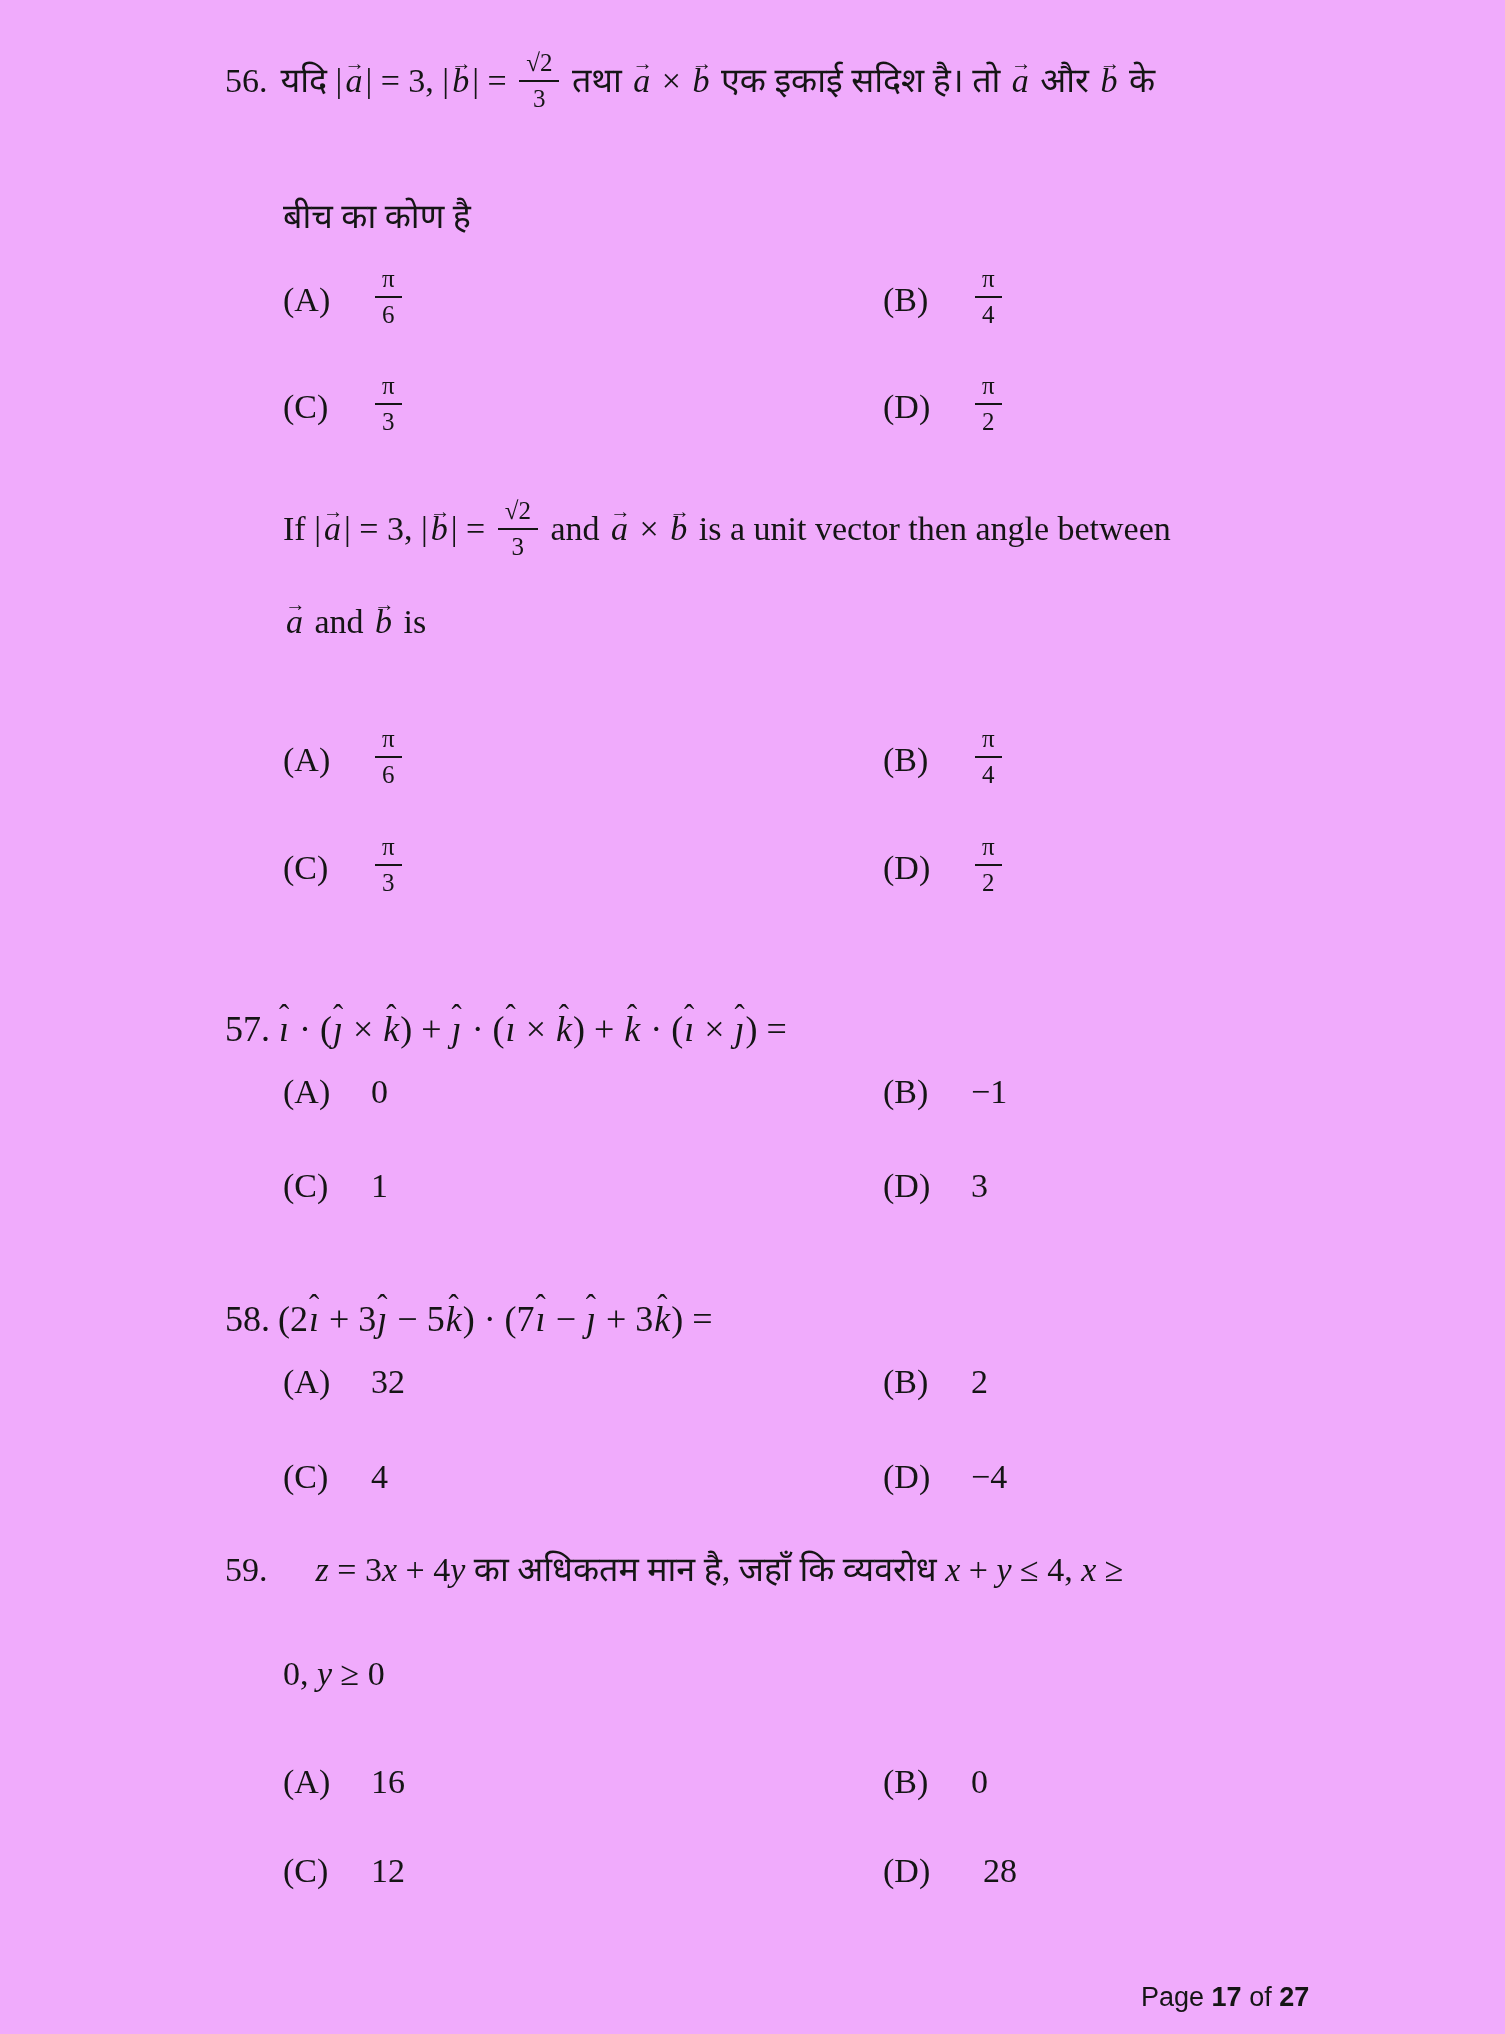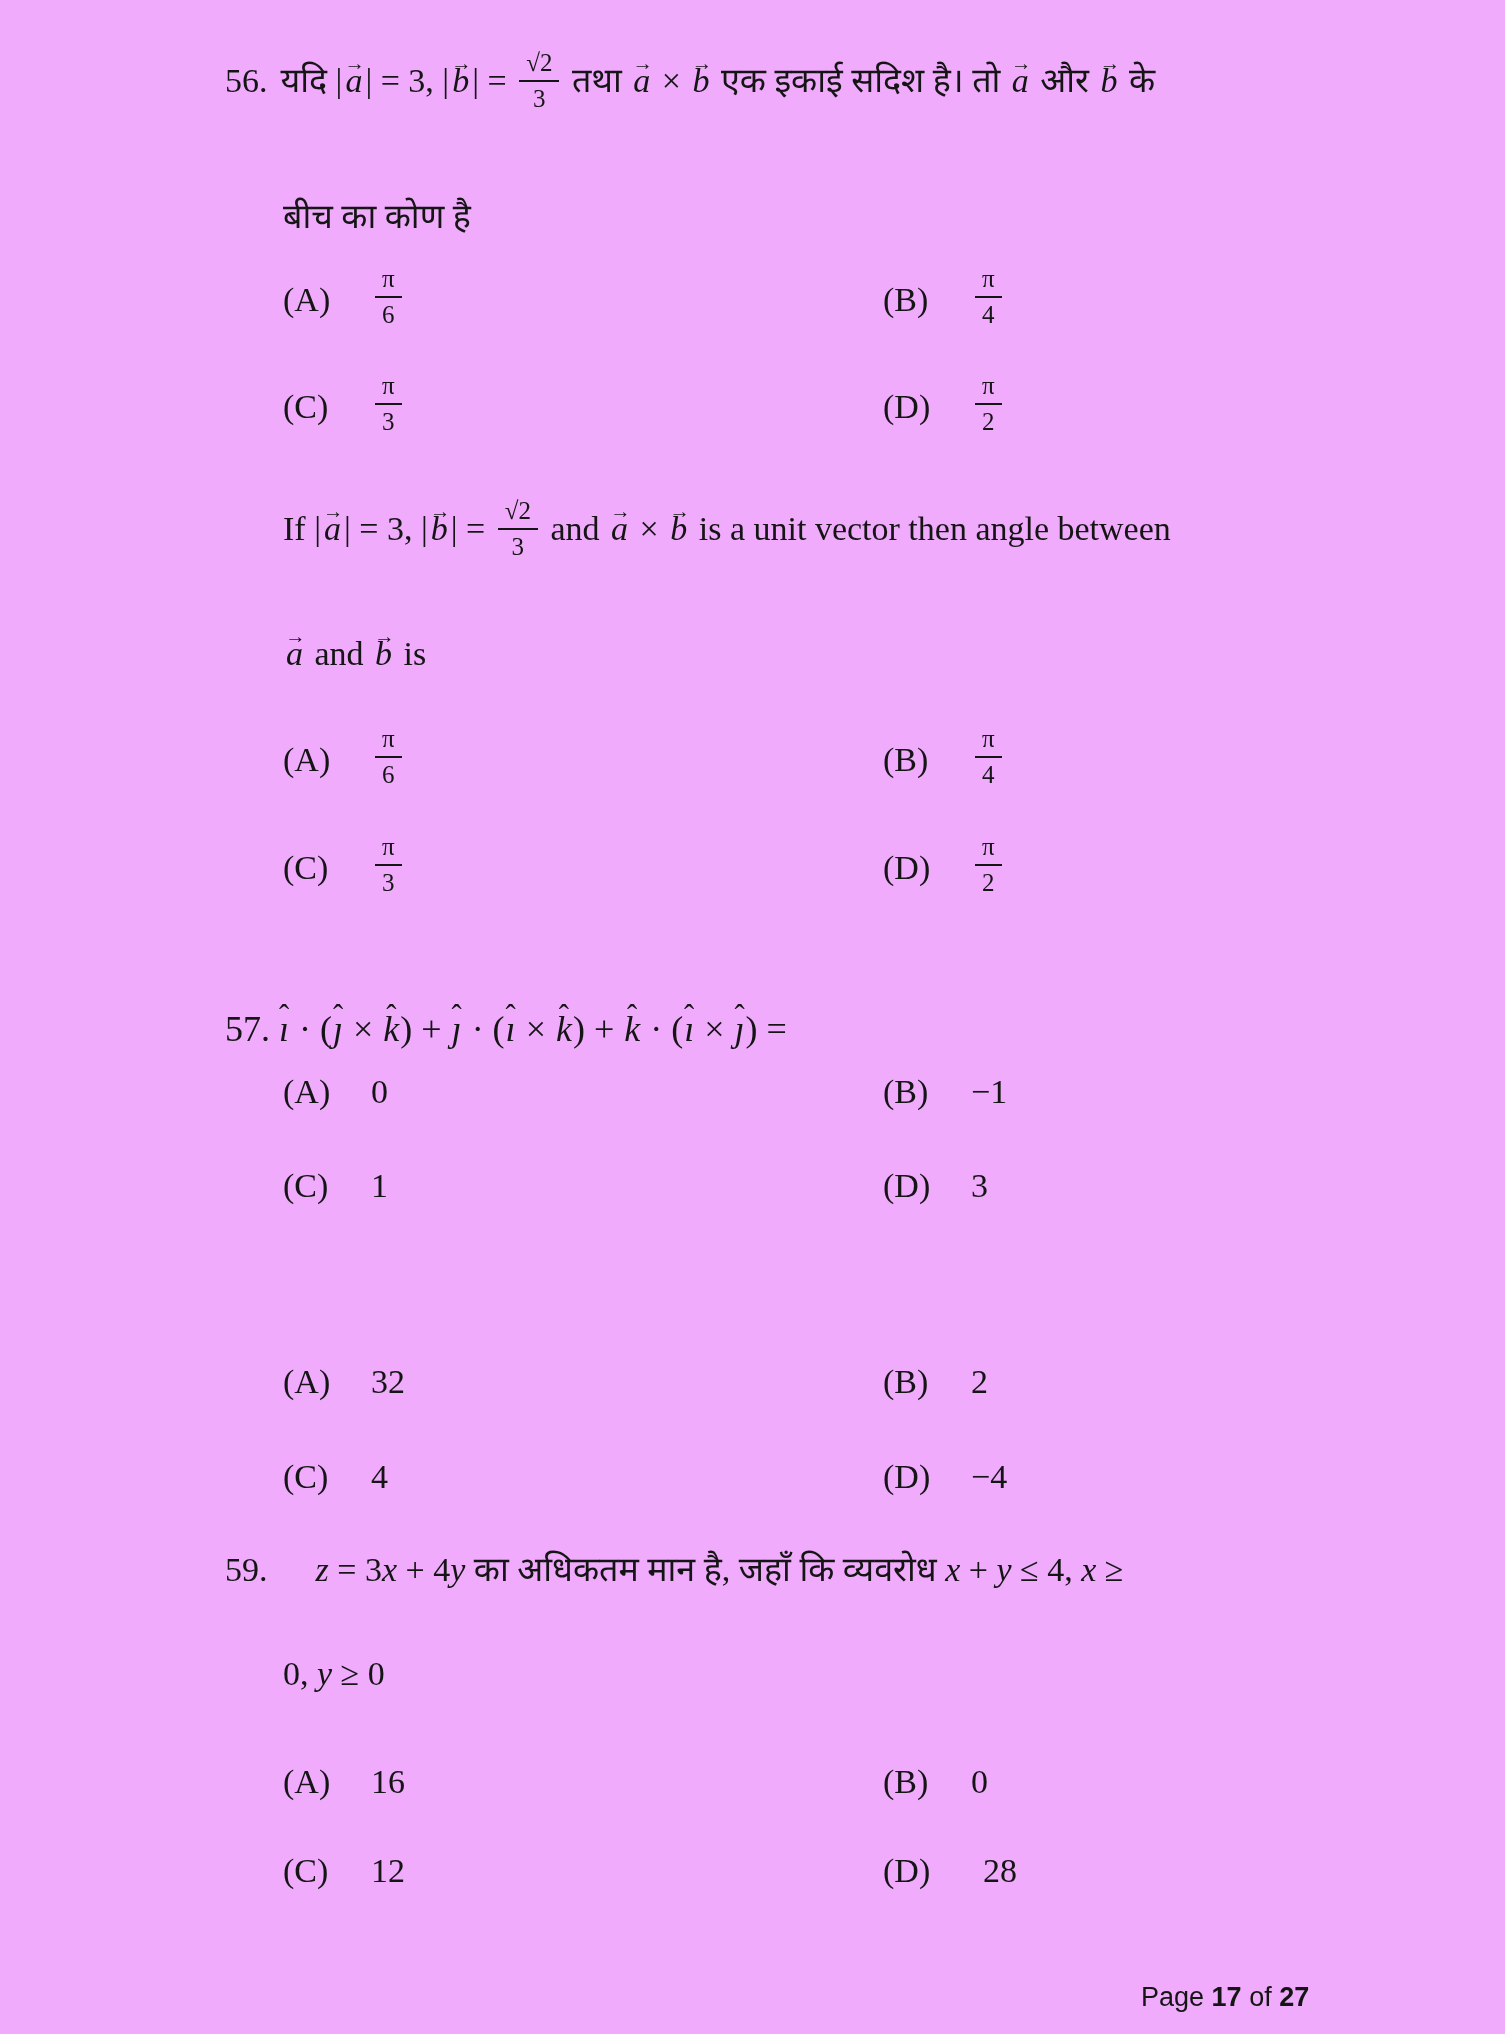--- a/index.html
+++ b/index.html
@@ -76,21 +76,21 @@
           </span></span>
     </div>
   </div>
 
   <div class="row" style="top:500px;left:283px;">
     <span class="mathline">If |<span class="vec">a</span>| = 3, |<span class="vec">b</span>| = <span class="frac">
           <span class="fnum">√2</span>
           <span class="fden">3</span>
         </span>  and <span class="vec">a</span> × <span class="vec">b</span> is a unit vector then angle between</span>
   </div>
-  <div class="row" style="top:632px;left:283px;">
+  <div class="row" style="top:600px;left:283px;">
     <span class="mathline"><span class="vec">a</span> and <span class="vec">b</span> is</span>
   </div>
   <div class="row opt-row" style="top:728px;left:283px;">
     <div class="opt first">
       <span class="lab">(A)</span>
       <span class="val"><span class="frac">
             <span class="fnum">π</span>
             <span class="fden">6</span>
           </span></span>
     </div>
@@ -137,20 +137,24 @@
     <div class="opt first">
       <span class="lab">(C)</span>
       <span class="val">1</span>
     </div>
     <div class="opt">
       <span class="lab">(D)</span>
       <span class="val">3</span>
     </div>
   </div>
 
+  <div class="row big" style="top:1258px;left:225px;">
+    <span class="qnum" style="margin-right:8px;">58.</span>
+    <span class="mathline">(2<span class="hat">ı</span> + 3<span class="hat">ȷ</span> − 5<span class="hat">k</span>) · (7<span class="hat">ı</span> − <span class="hat">ȷ</span> + 3<span class="hat">k</span>) =</span>
+  </div>
   <div class="row opt-row" style="top:1360px;left:283px;">
     <div class="opt first">
       <span class="lab">(A)</span>
       <span class="val">32</span>
     </div>
     <div class="opt">
       <span class="lab">(B)</span>
       <span class="val">2</span>
     </div>
   </div>

